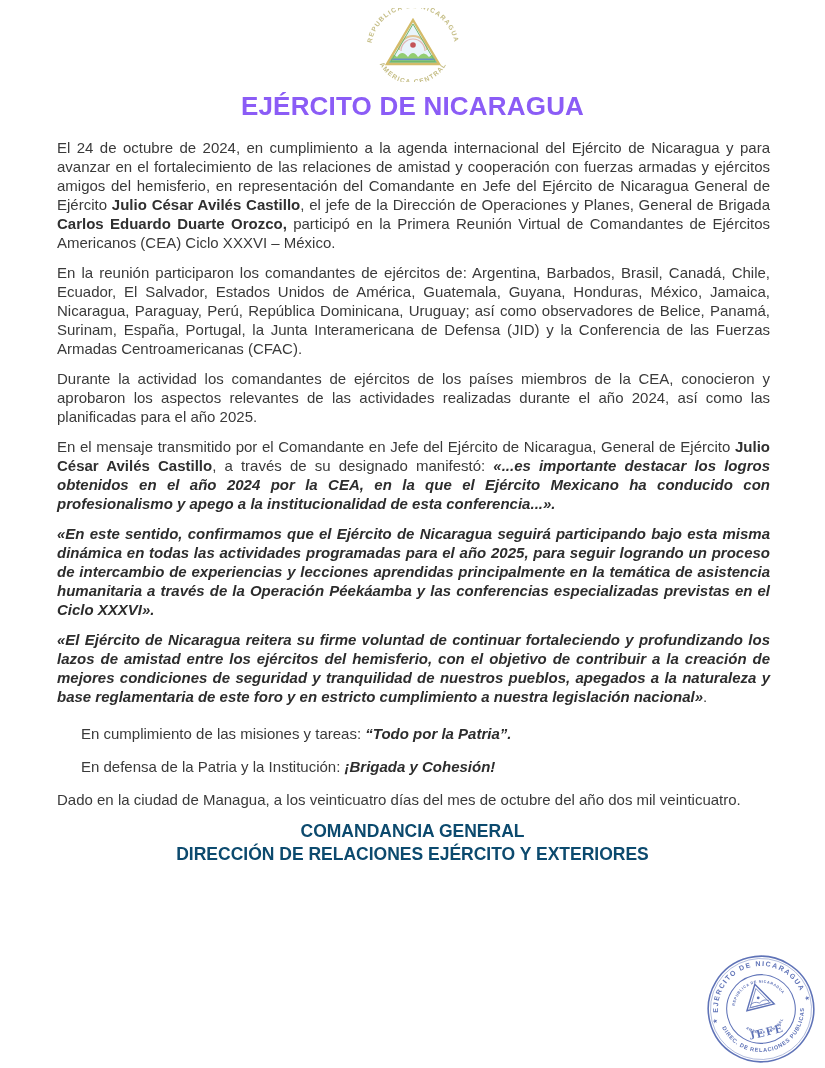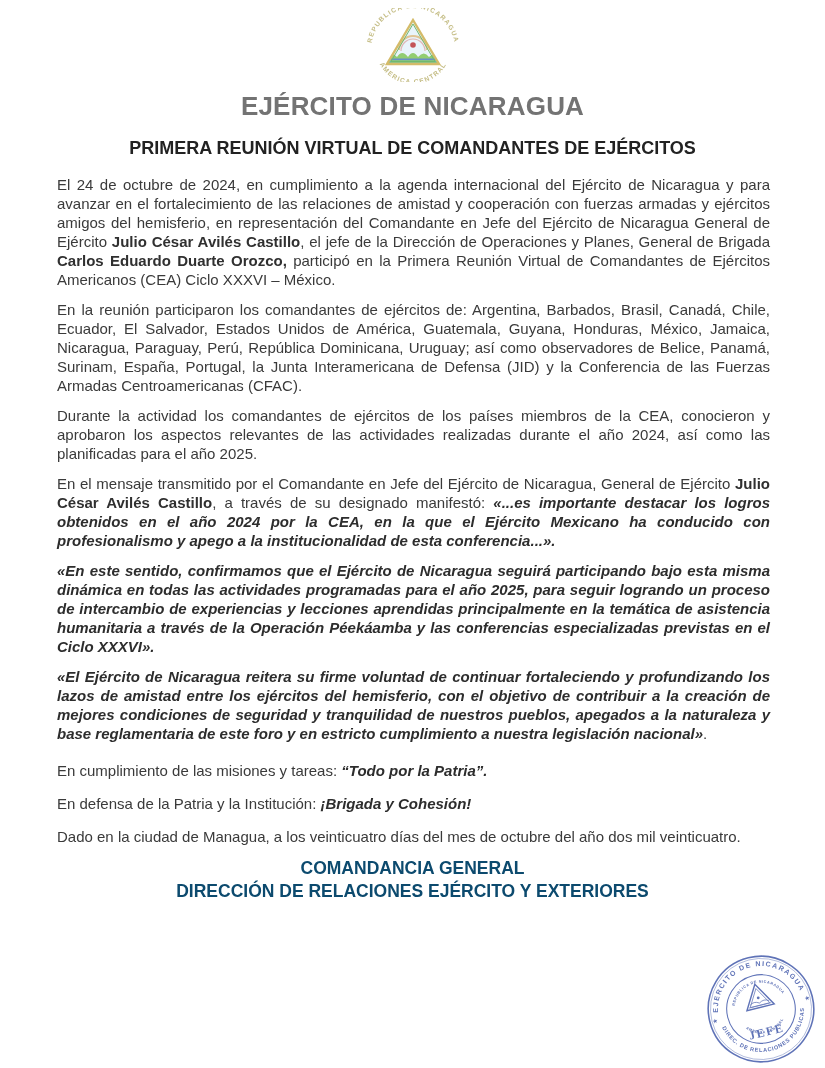--- a/index.html
+++ b/index.html
@@ -10,21 +10,21 @@
     font-family:"Liberation Sans", sans-serif;
     color:#3a3a3a;
     overflow:hidden;
   }
   .emblem-top{display:block;margin:8px auto 0;}
   .doc-title{
     margin:9px 0 0;
     text-align:center;
     font-size:26px;font-weight:700;
     letter-spacing:0.2px;
-    color:#737373;
+    color:#8b5cf6;
   }
   .press-note{
     margin-top:11px;
     text-align:center;
     font-size:20px;font-weight:700;color:#222222;
   }
   .press-note .underlined{
     display:inline-block;
     border-bottom:2.5px solid #2a2a2a;
     padding-bottom:1px;
@@ -37,21 +37,21 @@
   }
   .body-text{
     margin:16px 55px 0 57px;
     font-size:15px;
     line-height:19px;
     text-align:justify;
     color:#3a3a3a;
   }
   .para{margin:0 0 11px 0;}
   .para.gap-lg{margin-bottom:18px;}
-  .para.gap-md{margin-bottom:14px;}
+  .para.gap-md{margin-bottom:14px;margin-left:24px;}
   .para .b{font-weight:700;color:#303030;}
   .para .bi{font-weight:700;font-style:italic;color:#2d2d2d;}
   .footer-block{
     margin-top:3px;
     text-align:center;
     font-size:17.5px;font-weight:700;color:#0c4a6e;
     line-height:23px;
   }
   .seal{
     position:absolute;
@@ -94,21 +94,20 @@
 
       <polygon points="59,12 33,56 85,56" fill="none" stroke="#c9a93f" stroke-width="2.4"></polygon>
       <polygon points="59,16 37,53.5 81,53.5" fill="none" stroke="#4aa546" stroke-width="1"></polygon>
     </g>
   </svg>
 
   <h1 class="doc-title">EJÉRCITO DE NICARAGUA</h1>
 
 
   <div class="subject">
-    <div>PRIMERA REUNIÓN VIRTUAL DE COMANDANTES DE EJÉRCITOS</div>
   </div>
 
   <div class="body-text">
     <p class="para"><span>El 24 de octubre de 2024, en cumplimiento a la agenda internacional del Ejército de Nicaragua y para avanzar en el fortalecimiento de las relaciones de amistad y cooperación con fuerzas armadas y ejércitos amigos del hemisferio, en representación del Comandante en Jefe del Ejército de Nicaragua General de Ejército </span><span class="b">Julio César Avilés Castillo</span><span>, el jefe de la Dirección de Operaciones y Planes, General de Brigada </span><span class="b">Carlos Eduardo Duarte Orozco,</span><span> participó en la Primera Reunión Virtual de Comandantes de Ejércitos Americanos (CEA) Ciclo XXXVI – México.</span></p>
     <p class="para"><span>En la reunión participaron los comandantes de ejércitos de: Argentina, Barbados, Brasil, Canadá, Chile, Ecuador, El Salvador, Estados Unidos de América, Guatemala, Guyana, Honduras, México, Jamaica, Nicaragua, Paraguay, Perú, República Dominicana, Uruguay; así como observadores de Belice, Panamá, Surinam, España, Portugal, la Junta Interamericana de Defensa (JID) y la Conferencia de las Fuerzas Armadas Centroamericanas (CFAC).</span></p>
     <p class="para"><span>Durante la actividad los comandantes de ejércitos de los países miembros de la CEA, conocieron y aprobaron los aspectos relevantes de las actividades realizadas durante el año 2024, así como las planificadas para el año 2025.</span></p>
     <p class="para"><span>En el mensaje transmitido por el Comandante en Jefe del Ejército de Nicaragua, General de Ejército </span><span class="b">Julio César Avilés Castillo</span><span>, a través de su designado manifestó: </span><span class="bi">«...es importante destacar los logros obtenidos en el año 2024 por la CEA, en la que el Ejército Mexicano ha conducido con profesionalismo y apego a la institucionalidad de esta conferencia...».</span></p>
     <p class="para"><span class="bi">«En este sentido, confirmamos que el Ejército de Nicaragua seguirá participando bajo esta misma dinámica en todas las actividades programadas para el año 2025, para seguir logrando un proceso de intercambio de experiencias y lecciones aprendidas principalmente en la temática de asistencia humanitaria a través de la Operación Péekáamba y las conferencias especializadas previstas en el Ciclo XXXVI».</span></p>
     <p class="para gap-lg"><span class="bi">«El Ejército de Nicaragua reitera su firme voluntad de continuar fortaleciendo y profundizando los lazos de amistad entre los ejércitos del hemisferio, con el objetivo de contribuir a la creación de mejores condiciones de seguridad y tranquilidad de nuestros pueblos, apegados a la naturaleza y base reglamentaria de este foro y en estricto cumplimiento a nuestra legislación nacional»</span><span>.</span></p>
     <p class="para gap-md"><span>En cumplimiento de las misiones y tareas: </span><span class="bi">“Todo por la Patria”.</span></p>

